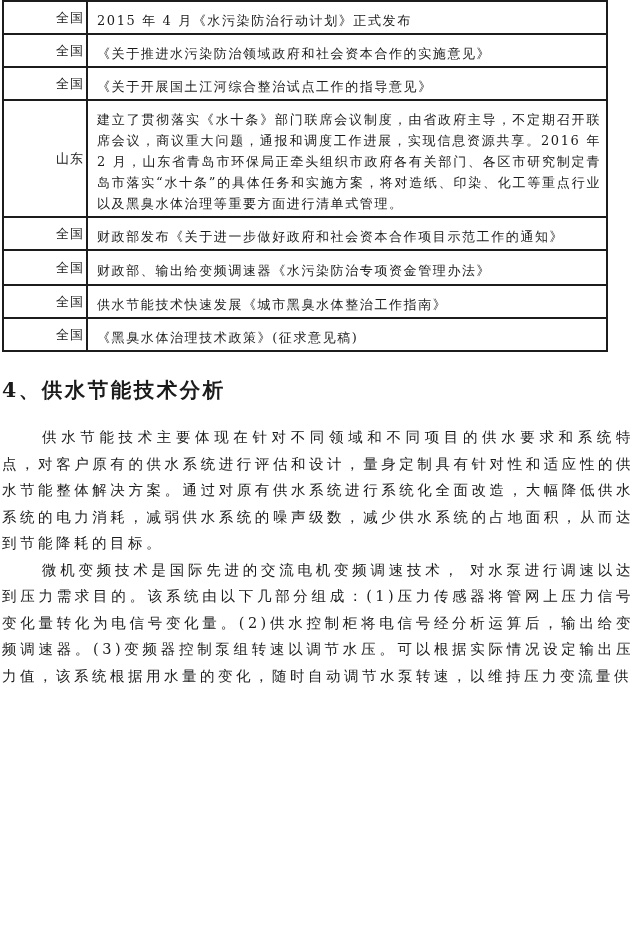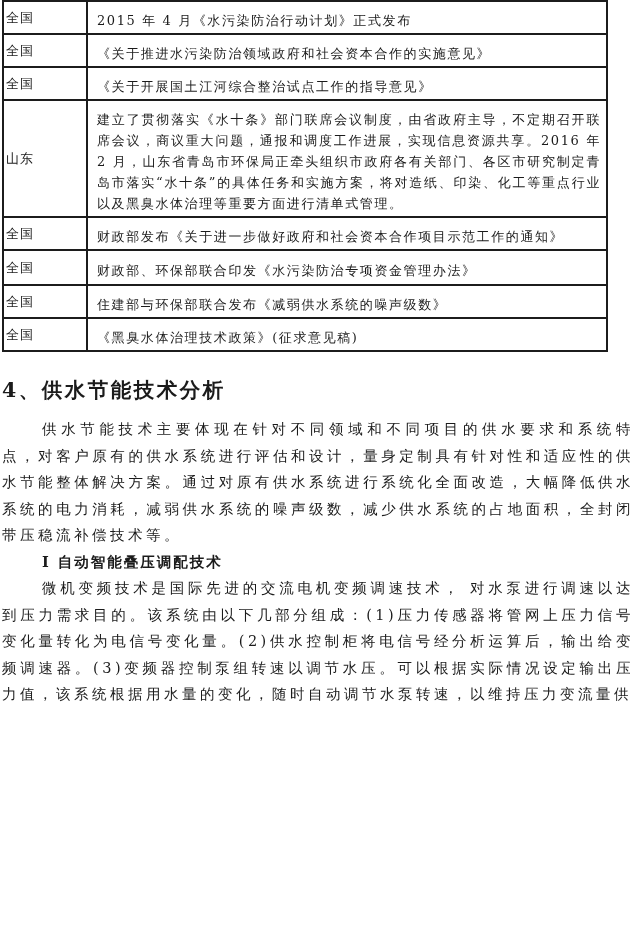--- a/index.html
+++ b/index.html
@@ -28,21 +28,21 @@
     margin: 0;
   }
   table.policy td {
     border: 2px solid #1c1c1c;
     font-size: 13px;
     vertical-align: middle;
     box-sizing: border-box;
   }
   td.region {
     width: 84px;
-    text-align: left;
+    text-align: right;
     letter-spacing: 1px;
     padding: 0 2px;
   }
   td.content {
     padding: 8px 5px 2px 9px;
     line-height: 21px;
     letter-spacing: 1.6px;
     text-align: justify;
   }
   tr.h22 td { height: 22px; }
@@ -51,21 +51,21 @@
   tr.h107 td { height: 107px; }
   tr.h35 td { height: 35px; }
   tr.h33 td { height: 33px; }
   tr.h29 td { height: 29px; }
 
   
   .section-heading {
     font-size: 20.5px;
     font-weight: bold;
     letter-spacing: 2.5px;
-    margin: 25px 0 12px 0;
+    margin: 25px 0 20px 0;
     line-height: 27px;
   }
   p.body-para {
     font-size: 14.5px;
     line-height: 26.5px;
     letter-spacing: 3.5px;
     text-align: justify;
     text-indent: 40px;
     margin: 0;
   }
@@ -100,34 +100,33 @@
       <tr class="h107">
         <td class="region">山东</td>
         <td class="content">建立了贯彻落实《水十条》部门联席会议制度，由省政府主导，不定期召开联席会议，商议重大问题，通报和调度工作进展，实现信息资源共享。2016 年 2 月，山东省青岛市环保局正牵头组织市政府各有关部门、各区市研究制定青岛市落实“水十条”的具体任务和实施方案，将对造纸、印染、化工等重点行业以及黑臭水体治理等重要方面进行清单式管理。</td>
       </tr>
       <tr class="h31">
         <td class="region">全国</td>
         <td class="content">财政部发布《关于进一步做好政府和社会资本合作项目示范工作的通知》</td>
       </tr>
       <tr class="h35">
         <td class="region">全国</td>
-        <td class="content">财政部、环保部联合印发《水污染防治专项资金管理办法》</td>
+        <td class="content">财政部、输出给变频调速器《水污染防治专项资金管理办法》</td>
       </tr>
       <tr class="h33">
         <td class="region">全国</td>
-        <td class="content">住建部与环保部联合发布《减弱供水系统的噪声级数》</td>
+        <td class="content">供水节能技术快速发展《城市黑臭水体整治工作指南》</td>
       </tr>
       <tr class="h29">
         <td class="region">全国</td>
         <td class="content">《黑臭水体治理技术政策》(征求意见稿)</td>
       </tr>
     </tbody>
   </table>
 
   <div class="section-heading">4、供水节能技术分析</div>
 
-  <p class="body-para">供水节能技术主要体现在针对不同领域和不同项目的供水要求和系统特点，对客户原有的供水系统进行评估和设计，量身定制具有针对性和适应性的供水节能整体解决方案。通过对原有供水系统进行系统化全面改造，大幅降低供水系统的电力消耗，减弱供水系统的噪声级数，减少供水系统的占地面积，全封闭带压稳流补偿技术等。</p>
+  <p class="body-para">供水节能技术主要体现在针对不同领域和不同项目的供水要求和系统特点，对客户原有的供水系统进行评估和设计，量身定制具有针对性和适应性的供水节能整体解决方案。通过对原有供水系统进行系统化全面改造，大幅降低供水系统的电力消耗，减弱供水系统的噪声级数，减少供水系统的占地面积，从而达到节能降耗的目标。</p>
 
-  <p class="sub-heading">I 自动智能叠压调配技术</p>
 
   <p class="body-para">微机变频技术是国际先进的交流电机变频调速技术， 对水泵进行调速以达到压力需求目的。该系统由以下几部分组成：(1)压力传感器将管网上压力信号变化量转化为电信号变化量。(2)供水控制柜将电信号经分析运算后，输出给变频调速器。(3)变频器控制泵组转速以调节水压。可以根据实际情况设定输出压力值，该系统根据用水量的变化，随时自动调节水泵转速，以维持压力变流量供</p>
 
 </div>
 
 </body></html>

